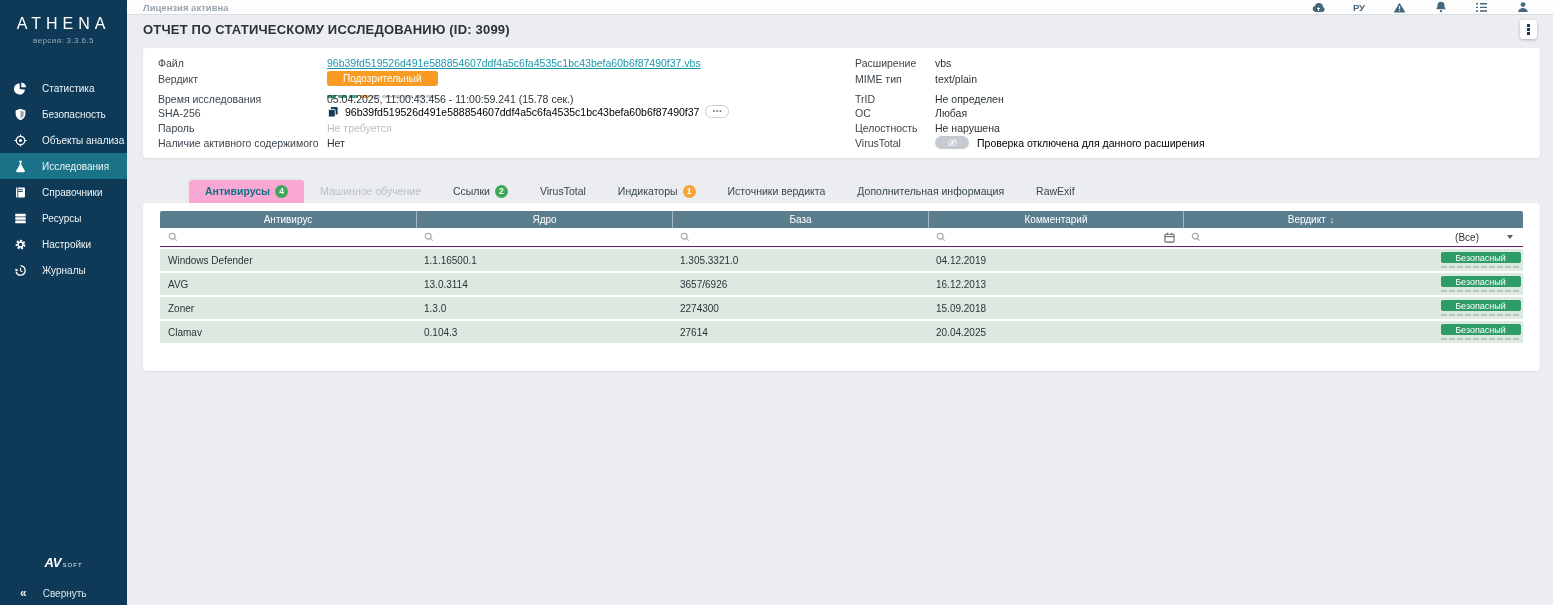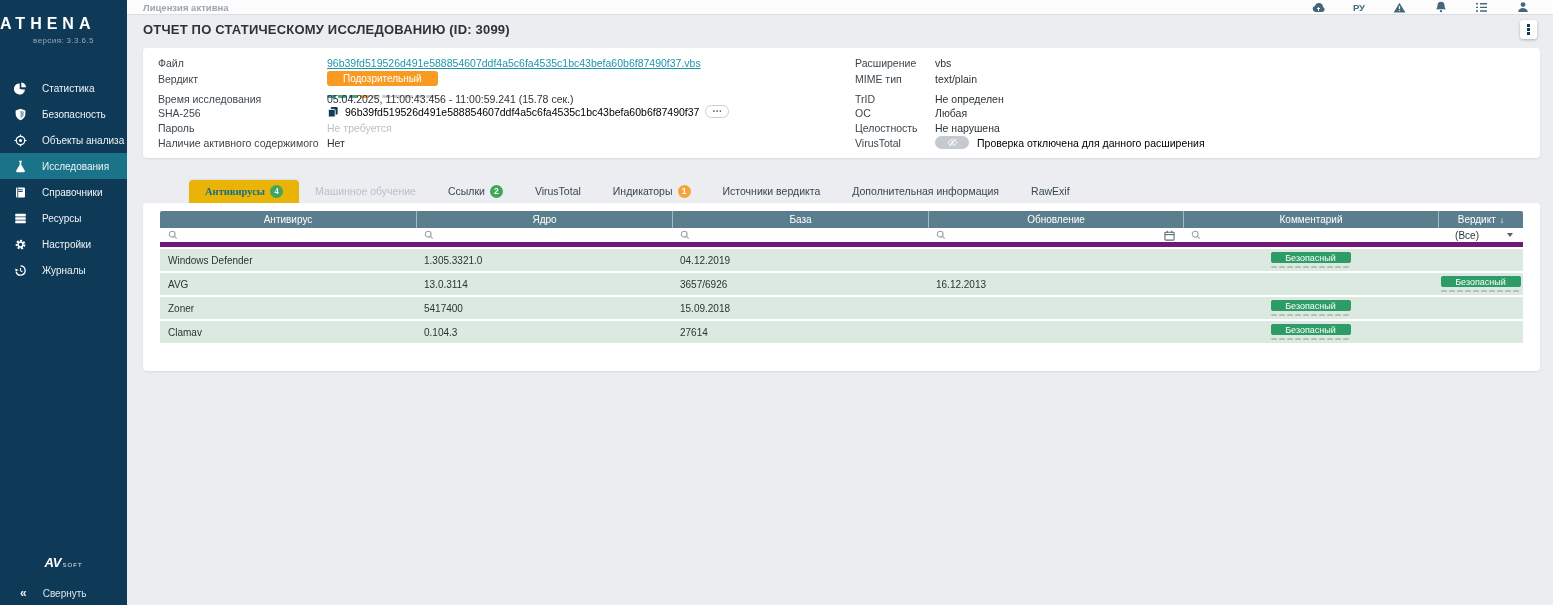--- a/index.html
+++ b/index.html
@@ -1,21 +1,21 @@
 <!DOCTYPE html>
 <html><head>
 <meta charset="utf-8">
 <style>
   * { margin:0; padding:0; box-sizing:border-box; }
   html,body { width:1553px; height:605px; overflow:hidden; font-family:"Liberation Sans", sans-serif; background:#ebedf1; }
   .app { position:relative; width:1553px; height:605px; }
 
   
   .sidebar { position:absolute; left:0; top:0; width:127px; height:605px; background:#0e3a57; color:#fff; z-index:5; }
-  .logo { margin-top:15px; font-size:16px; font-weight:700; letter-spacing:5px; color:#ffffff; }
+  .logo { margin-top:15px; text-align:center; font-size:16px; font-weight:400; letter-spacing:5px; color:#ffffff; }
   .version { margin-top:3px; text-align:center; font-size:8px; color:#96abba; letter-spacing:.4px; }
   .nav { margin-top:30px; }
   .nav-item { display:flex; align-items:center; height:26px; padding-left:13px; cursor:pointer; }
   .nav-item.active { background:#1a7389; }
   .nav-item .nicon { width:14px; height:14px; display:flex; align-items:center; justify-content:center; flex:none; }
   .nav-item .nlabel { margin-left:15px; font-size:10px; color:#eef3f6; white-space:nowrap; }
   .side-foot { position:absolute; bottom:0; left:0; width:100%; }
   .brand { text-align:center; margin-bottom:12px; }
   .brand .av { font-size:13px; font-weight:bold; font-style:italic; color:#fff; }
   .brand .soft { font-size:6px; letter-spacing:1px; color:#dfe7ec; margin-left:1px; }
@@ -51,34 +51,34 @@
   .seg-green { background:#4aa283; } .seg-orange { background:#f0a43c; } .seg-gray { background:#c9ced3; }
   .sha-wrap { position:absolute; left:184px; top:-2px; display:flex; align-items:center; gap:6px; }
   .copy-ic { cursor:pointer; display:flex; }
   .more-btn { border:1px solid #c9ced3; border-radius:9px; padding:0 6px; height:13px; line-height:11px; font-size:10px; font-weight:bold; color:#5a6771; cursor:pointer; background:#fff; }
   .vt-wrap { position:absolute; left:792px; top:-1px; display:flex; align-items:center; gap:8px; }
   .vt-pill { width:34px; height:13px; background:#c4cacf; border-radius:7px; display:flex; align-items:center; justify-content:center; }
 
   
   .tabs { position:absolute; left:16px; right:13px; top:164px; height:23px; display:flex; align-items:flex-end; padding-left:46px; }
   .tab { height:23px; line-height:23px; padding:0 16px; font-size:10.5px; color:#3a4750; cursor:pointer; display:flex; align-items:center; gap:5px; white-space:nowrap; }
-  .tab.active { background:#eab308; border-radius:4px 4px 0 0; color:#156f85; font-weight:bold; box-shadow:0 -1px 2px rgba(0,0,0,.06);font-family:Liberation Serif, serif; }
+  .tab.active { background:#f9a8d4; border-radius:4px 4px 0 0; color:#156f85; font-weight:bold; box-shadow:0 -1px 2px rgba(0,0,0,.06); }
   .tab.disabled { color:#b9c0c7; cursor:default; }
   .tbadge { display:inline-flex; align-items:center; justify-content:center; min-width:13px; height:13px; border-radius:7px; color:#fff; font-size:8.5px; font-weight:bold; padding:0 2px; }
   .tbadge.green { background:#3fa75a; } .tbadge.orange { background:#f5a43b; }
 
   
   .table-card { left:16px; right:13px; top:187px; height:168px; }
   .tbl { position:absolute; left:17px; top:8px; width:1363px; }
   .grid-row { display:grid; grid-template-columns:256px 256px 256px 255px 255px 85px; }
   .thead { background:#5b7e8f; height:17px; border-radius:2px 2px 0 0; }
   .th { color:#fff; font-size:10px; display:flex; align-items:center; justify-content:center; position:relative; cursor:pointer; }
   .th + .th { border-left:1px solid rgba(255,255,255,.45); }
   .th .arrow { margin-left:4px; font-size:9px; }
-  .tfilter { background:#fff; height:19px; border-bottom:5px solid #701a75;text-align:center; }
+  .tfilter { background:#fff; height:19px; border-bottom:1px solid #701a75;text-align:center; }
   .fcell { display:flex; align-items:center; padding:0 8px; position:relative; }
   .fcell .cal { margin-left:auto; cursor:pointer; display:flex; }
   .fsel { font-size:10px; color:#2b3338; display:flex; align-items:center; justify-content:flex-end; padding:0 10px; cursor:pointer; }
   .fsel .sel-val { margin-right:28px; }
   .caret { width:0; height:0; border-left:3.5px solid transparent; border-right:3.5px solid transparent; border-top:4px solid #555f66; }
   .trow { background:#dbe9e0; height:22px; margin-top:2px; cursor:pointer; }
   .td { font-size:10px; color:#2b3338; display:flex; align-items:center; padding-left:8px; }
   .td-verdict { flex-direction:column; justify-content:center; align-items:center; padding:0; }
   .gbadge { background:#2d9c67; color:#fff; font-size:9px; width:80px; height:11px; border-radius:2px; display:flex; align-items:center; justify-content:center; }
   .meter-sm { line-height:0; margin-top:2px; white-space:nowrap; }
@@ -313,21 +313,20 @@
         <span>RawExif</span>
       </div>
     </div>
 
     <div class="card table-card">
       <div class="tbl">
         <div class="grid-row thead">
           <div class="th">Антивирус</div>
           <div class="th">Ядро</div>
           <div class="th">База</div>
-          <div class="th">Обновление</div>
           <div class="th">Комментарий</div>
           <div class="th">
             <span>Вердикт</span>
             <span class="arrow">↓</span>
           </div>
         </div>
         <div class="grid-row tfilter">
           <div class="fcell">
             <svg width="10" height="10" viewBox="0 0 11 11">
                 <circle cx="4.6" cy="4.6" r="3.2" fill="none" stroke="#98a3ab" stroke-width="1.2"></circle>
@@ -366,20 +365,21 @@
               </svg>
           </div>
           <div class="fsel">
             <span class="sel-val">(Все)</span>
             <span class="caret"></span>
           </div>
         </div>
 
         <div class="grid-row trow">
           <div class="td">Windows Defender</div>
+          <div class="td">1.1.16500.1</div>
           <div class="td">1.305.3321.0</div>
           <div class="td">04.12.2019</div>
           <div class="td"></div>
           <div class="td td-verdict">
             <span class="gbadge">Безопасный</span>
             <span class="meter-sm"><span class="seg seg-gray"></span><span class="seg seg-gray"></span><span class="seg seg-gray"></span><span class="seg seg-gray"></span><span class="seg seg-gray"></span><span class="seg seg-gray"></span><span class="seg seg-gray"></span><span class="seg seg-gray"></span><span class="seg seg-gray"></span><span class="seg seg-gray"></span></span>
           </div>
         </div>
         <div class="grid-row trow">
           <div class="td">AVG</div>
@@ -387,32 +387,34 @@
           <div class="td">3657/6926</div>
           <div class="td">16.12.2013</div>
           <div class="td"></div>
           <div class="td td-verdict">
             <span class="gbadge">Безопасный</span>
             <span class="meter-sm"><span class="seg seg-gray"></span><span class="seg seg-gray"></span><span class="seg seg-gray"></span><span class="seg seg-gray"></span><span class="seg seg-gray"></span><span class="seg seg-gray"></span><span class="seg seg-gray"></span><span class="seg seg-gray"></span><span class="seg seg-gray"></span><span class="seg seg-gray"></span></span>
           </div>
         </div>
         <div class="grid-row trow">
           <div class="td">Zoner</div>
-          <div class="td">5417400</div>
+          <div class="td">1.3.0</div>
+          <div class="td">2274300</div>
           <div class="td">15.09.2018</div>
           <div class="td"></div>
           <div class="td td-verdict">
             <span class="gbadge">Безопасный</span>
             <span class="meter-sm"><span class="seg seg-gray"></span><span class="seg seg-gray"></span><span class="seg seg-gray"></span><span class="seg seg-gray"></span><span class="seg seg-gray"></span><span class="seg seg-gray"></span><span class="seg seg-gray"></span><span class="seg seg-gray"></span><span class="seg seg-gray"></span><span class="seg seg-gray"></span></span>
           </div>
         </div>
         <div class="grid-row trow">
           <div class="td">Clamav</div>
           <div class="td">0.104.3</div>
           <div class="td">27614</div>
+          <div class="td">20.04.2025</div>
           <div class="td"></div>
           <div class="td td-verdict">
             <span class="gbadge">Безопасный</span>
             <span class="meter-sm"><span class="seg seg-gray"></span><span class="seg seg-gray"></span><span class="seg seg-gray"></span><span class="seg seg-gray"></span><span class="seg seg-gray"></span><span class="seg seg-gray"></span><span class="seg seg-gray"></span><span class="seg seg-gray"></span><span class="seg seg-gray"></span><span class="seg seg-gray"></span></span>
           </div>
         </div>
       </div>
     </div>
   </div>
 </div>

